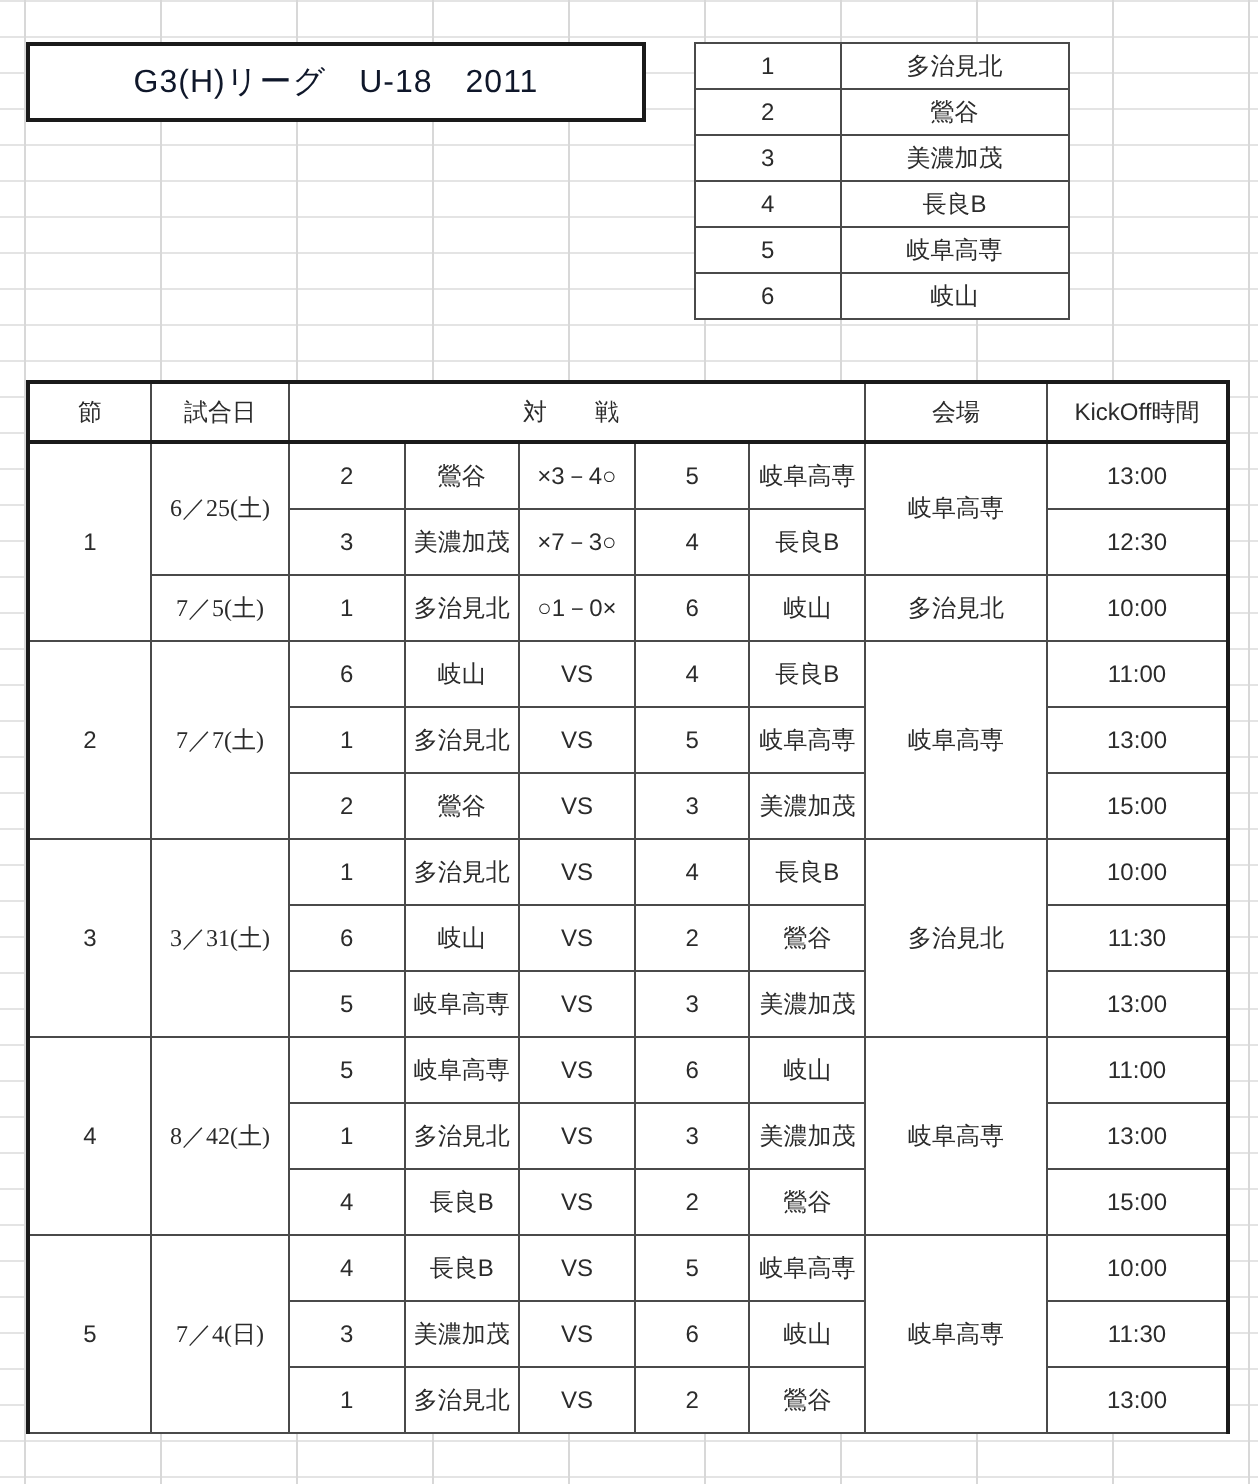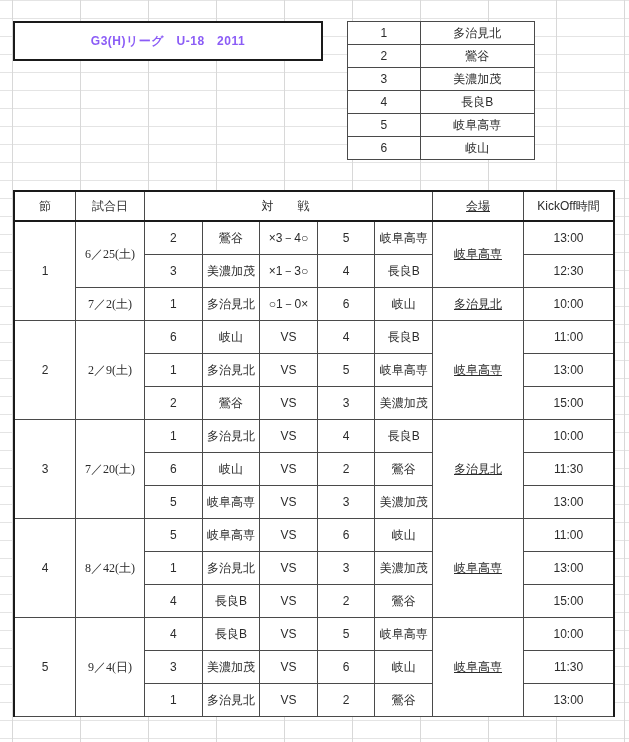--- a/index.html
+++ b/index.html
@@ -43,25 +43,24 @@
     left: 13px; top: 21px;
     width: 306px; height: 36px;
     border: 2px solid #1a1a1a;
     background: #ffffff;
     display: flex;
     align-items: center;
     justify-content: center;
     z-index: 2;
   }
   #title-text {
-    font-size: 12px;
-    color: #8b5cf6;
+    font-size: 16px;
+    color: #0f172a;
     letter-spacing: 0.5px;
     white-space: nowrap;
-    font-weight: bold;
   }
 
   
   #team-table {
     position: absolute;
     left: 347px; top: 21px;
     width: 188px;
     border-collapse: collapse;
     background: #ffffff;
     z-index: 2;
@@ -104,21 +103,21 @@
   #schedule-table .outer-left   { border-left-width: 2px;  border-left-color:#1a1a1a; }
   #schedule-table .outer-right  { border-right-width: 2px; border-right-color:#1a1a1a; }
 
   .c-sec    { width: 60px; }
   .c-date   { width: 68px; font-family: Liberation Serif, serif; }
   .c-no1    { width: 35px; }
   .c-team1  { width: 80px; }
   .c-score  { width: 65px; }
   .c-no2    { width: 28px; }
   .c-team2  { width: 87px; }
-  .c-venue  { width: 90px; text-decoration: underline; }
+  .c-venue  { width: 90px; }
   .c-time   { width: 89px; }
 
   .sec-top td { border-top: 2px solid #1a1a1a; }
   #schedule-table thead tr th { border-top: 2px solid #1a1a1a; border-bottom: 2px solid #1a1a1a;}
   .last-row td { border-bottom: 2px solid #1a1a1a; }
   .hdr-match { letter-spacing: 6px; }
   .score-cell { letter-spacing: 0px; }
 </style>
 </head>
 <body>
@@ -177,38 +176,38 @@
         <td class="c-team1">鶯谷</td>
         <td class="c-score score-cell">×3－4○</td>
         <td class="c-no2">5</td>
         <td class="c-team2">岐阜高専</td>
         <td class="c-venue" rowspan="2">岐阜高専</td>
         <td class="c-time outer-right">13:00</td>
       </tr>
       <tr>
         <td class="c-no1">3</td>
         <td class="c-team1">美濃加茂</td>
-        <td class="c-score score-cell">×1－3○</td>
+        <td class="c-score score-cell">×7－3○</td>
         <td class="c-no2">4</td>
         <td class="c-team2">長良B</td>
         <td class="c-time outer-right">12:30</td>
       </tr>
       <tr>
-        <td class="c-date">7／2(土)</td>
+        <td class="c-date">7／5(土)</td>
         <td class="c-no1">1</td>
         <td class="c-team1">多治見北</td>
         <td class="c-score score-cell">○1－0×</td>
         <td class="c-no2">6</td>
         <td class="c-team2">岐山</td>
         <td class="c-venue">多治見北</td>
         <td class="c-time outer-right">10:00</td>
       </tr>
       <tr class="sec-top">
         <td class="c-sec outer-left" rowspan="3">2</td>
-        <td class="c-date" rowspan="3">2／9(土)</td>
+        <td class="c-date" rowspan="3">7／7(土)</td>
         <td class="c-no1">6</td>
         <td class="c-team1">岐山</td>
         <td class="c-score score-cell">VS</td>
         <td class="c-no2">4</td>
         <td class="c-team2">長良B</td>
         <td class="c-venue" rowspan="3">岐阜高専</td>
         <td class="c-time outer-right">11:00</td>
       </tr>
       <tr>
         <td class="c-no1">1</td>
@@ -221,21 +220,21 @@
       <tr>
         <td class="c-no1">2</td>
         <td class="c-team1">鶯谷</td>
         <td class="c-score score-cell">VS</td>
         <td class="c-no2">3</td>
         <td class="c-team2">美濃加茂</td>
         <td class="c-time outer-right">15:00</td>
       </tr>
       <tr class="sec-top">
         <td class="c-sec outer-left" rowspan="3">3</td>
-        <td class="c-date" rowspan="3">7／20(土)</td>
+        <td class="c-date" rowspan="3">3／31(土)</td>
         <td class="c-no1">1</td>
         <td class="c-team1">多治見北</td>
         <td class="c-score score-cell">VS</td>
         <td class="c-no2">4</td>
         <td class="c-team2">長良B</td>
         <td class="c-venue" rowspan="3">多治見北</td>
         <td class="c-time outer-right">10:00</td>
       </tr>
       <tr>
         <td class="c-no1">6</td>
@@ -275,21 +274,21 @@
       <tr>
         <td class="c-no1">4</td>
         <td class="c-team1">長良B</td>
         <td class="c-score score-cell">VS</td>
         <td class="c-no2">2</td>
         <td class="c-team2">鶯谷</td>
         <td class="c-time outer-right">15:00</td>
       </tr>
       <tr class="sec-top">
         <td class="c-sec outer-left" rowspan="3">5</td>
-        <td class="c-date" rowspan="3">9／4(日)</td>
+        <td class="c-date" rowspan="3">7／4(日)</td>
         <td class="c-no1">4</td>
         <td class="c-team1">長良B</td>
         <td class="c-score score-cell">VS</td>
         <td class="c-no2">5</td>
         <td class="c-team2">岐阜高専</td>
         <td class="c-venue" rowspan="3">岐阜高専</td>
         <td class="c-time outer-right">10:00</td>
       </tr>
       <tr>
         <td class="c-no1">3</td>

